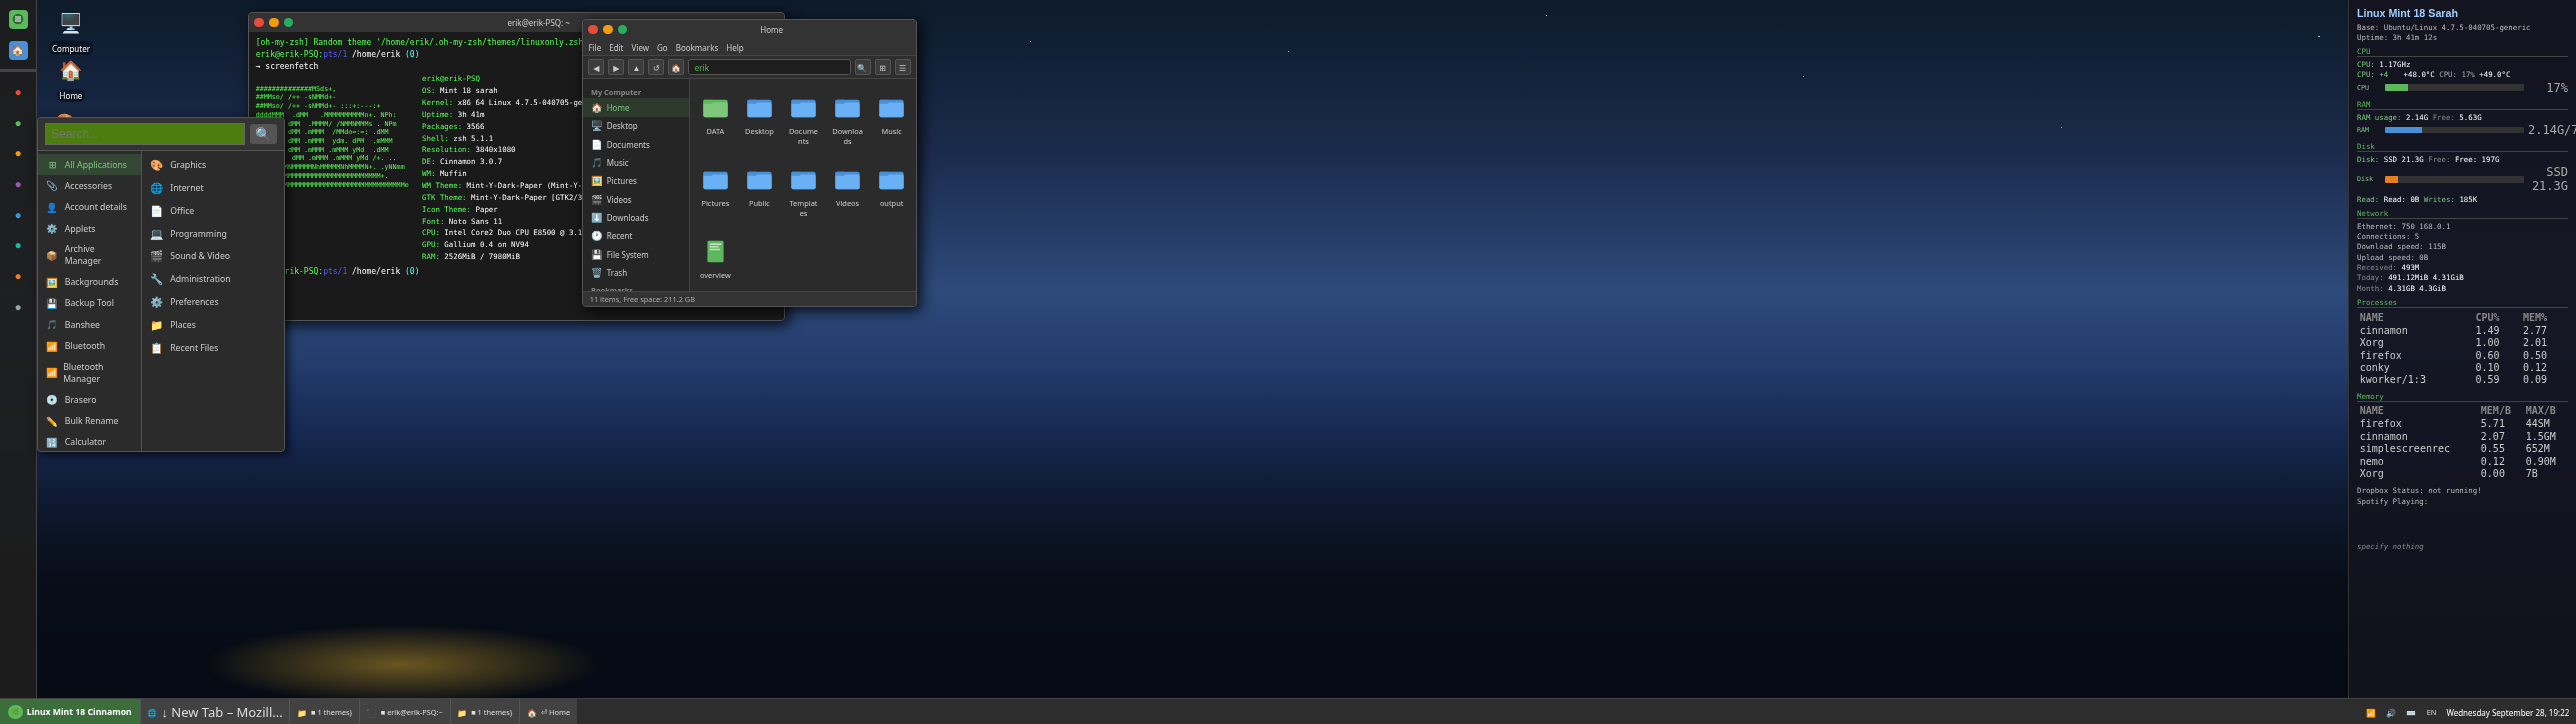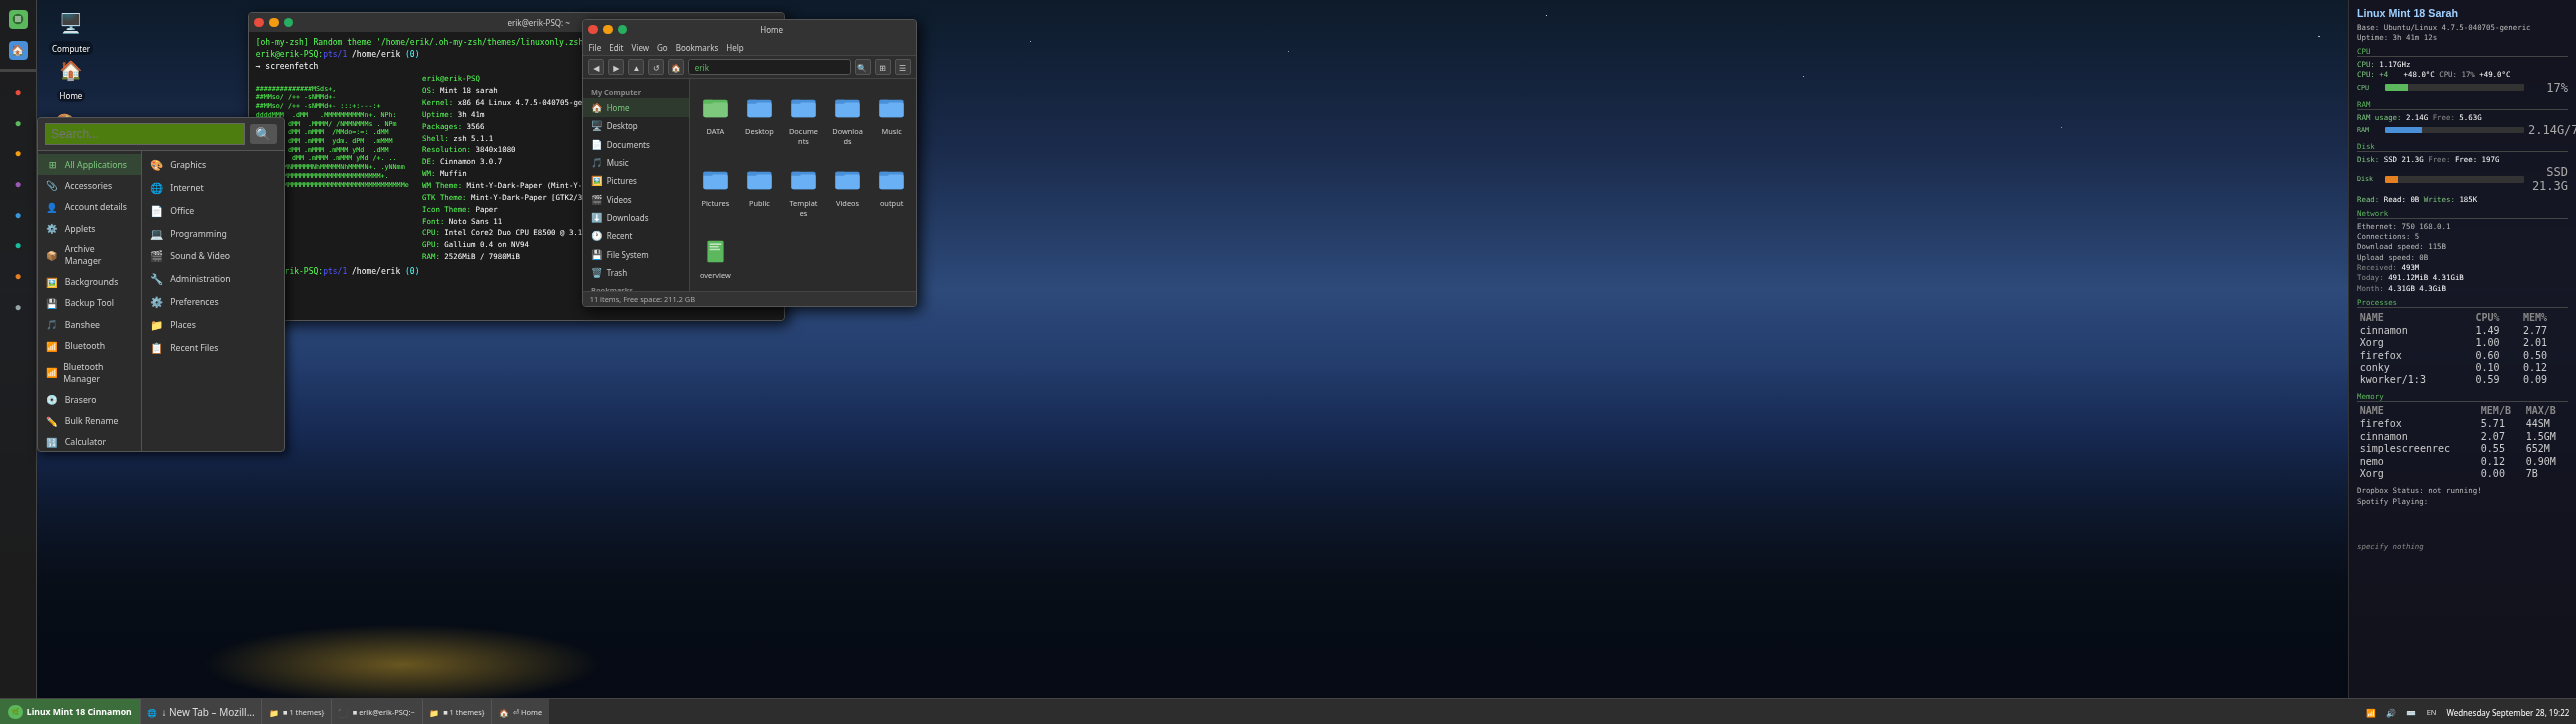--- a/index.html
+++ b/index.html
@@ -1194,21 +1194,21 @@
 
 <div id="taskbar">
   <div class="taskbar-left">
     <div class="taskbar-mint-btn">
       <div class="taskbar-mint-icon">🌿</div>
       <span>Linux Mint 18 Cinnamon</span>
     </div>
     <div class="taskbar-apps">
       <div class="taskbar-app-btn">
         <span>🌐</span>
-        <span style="font-size:10px;">↓ New Tab – Mozill...</span>
+        <span style="font-size:13px;">↓ New Tab – Mozill...</span>
       </div>
       <div class="taskbar-app-btn">
         <span>📁</span>
         <span style="font-size:7.4px;">■ 1 themes}</span>
       </div>
       <div class="taskbar-app-btn">
         <span>⬛</span>
         <span style="font-size:7.4px;">■ erik@erik-PSQ:~</span>
       </div>
       <div class="taskbar-app-btn">

